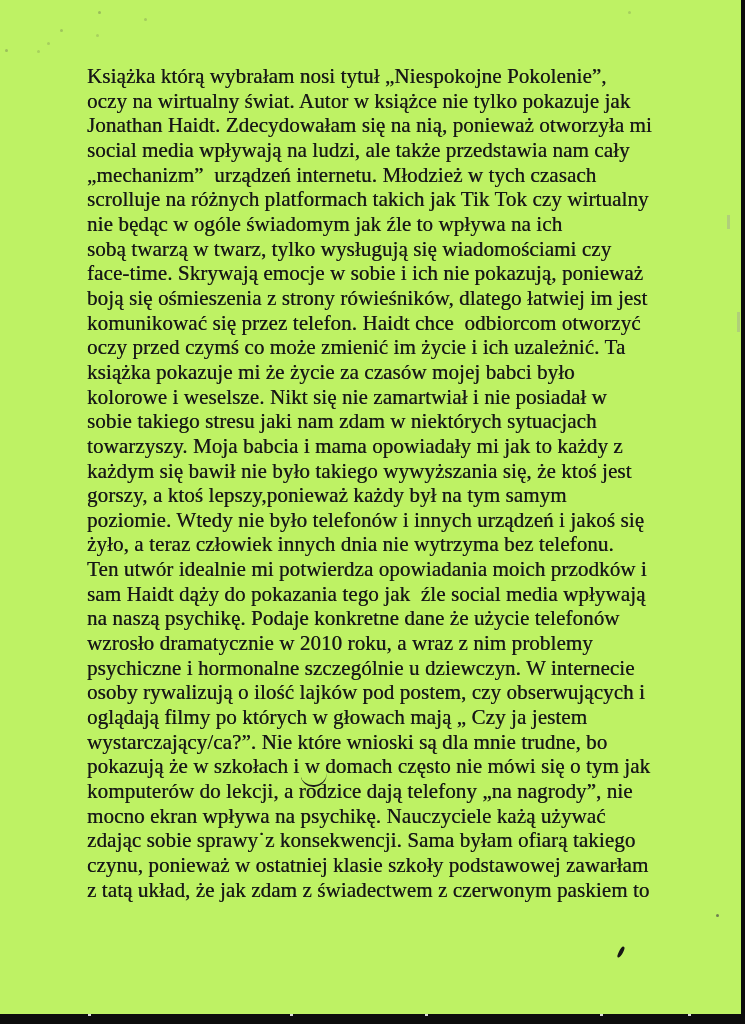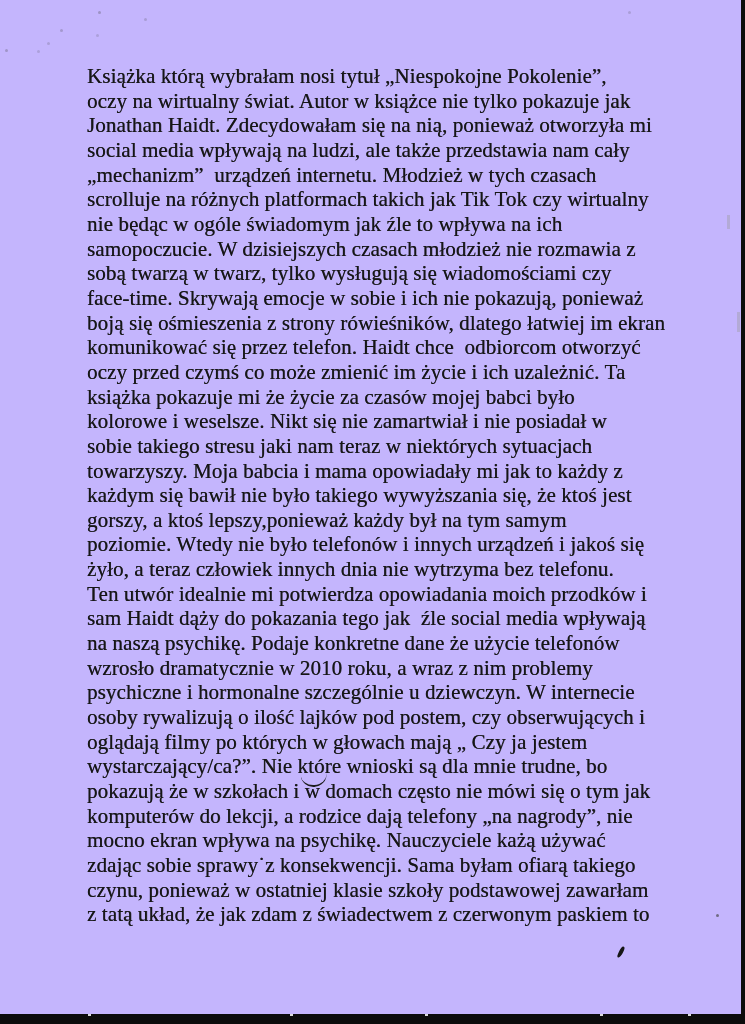--- a/index.html
+++ b/index.html
@@ -4,21 +4,21 @@
 <style>
   html, body {
     margin: 0;
     padding: 0;
     background: #ffffff;
   }
   .page {
     position: relative;
     width: 745px;
     height: 1024px;
-    background: #c4b5fd;
+    background: #bef264;
     overflow: hidden;
     font-family: "Liberation Serif", "DejaVu Serif", serif;
   }
   .text-block {
     position: absolute;
     left: 87px;
     top: 64px;
     width: 600px;
     color: #161616;
     font-size: 21px;
@@ -93,29 +93,28 @@
 <div class="page">
 
   <div class="text-block">
       <div class="line">Książka którą wybrałam nosi tytuł „Niespokojne Pokolenie”,</div>
       <div class="line">oczy na wirtualny świat. Autor w książce nie tylko pokazuje jak</div>
       <div class="line">Jonathan Haidt. Zdecydowałam się na nią, ponieważ otworzyła mi</div>
       <div class="line">social media wpływają na ludzi, ale także przedstawia nam cały</div>
       <div class="line">„mechanizm”  urządzeń internetu. Młodzież w tych czasach</div>
       <div class="line">scrolluje na różnych platformach takich jak Tik Tok czy wirtualny</div>
       <div class="line">nie będąc w ogóle świadomym jak źle to wpływa na ich</div>
-      <div class="line">samopoczucie. W dzisiejszych czasach młodzież nie rozmawia z</div>
       <div class="line">sobą twarzą w twarz, tylko wysługują się wiadomościami czy</div>
       <div class="line">face-time. Skrywają emocje w sobie i ich nie pokazują, ponieważ</div>
-      <div class="line">boją się ośmieszenia z strony rówieśników, dlatego łatwiej im ekran</div>
+      <div class="line">boją się ośmieszenia z strony rówieśników, dlatego łatwiej im jest</div>
       <div class="line">komunikować się przez telefon. Haidt chce  odbiorcom otworzyć</div>
       <div class="line">oczy przed czymś co może zmienić im życie i ich uzależnić. Ta</div>
       <div class="line">książka pokazuje mi że życie za czasów mojej babci było</div>
       <div class="line">kolorowe i weselsze. Nikt się nie zamartwiał i nie posiadał w</div>
-      <div class="line">sobie takiego stresu jaki nam teraz w niektórych sytuacjach</div>
+      <div class="line">sobie takiego stresu jaki nam zdam w niektórych sytuacjach</div>
       <div class="line">towarzyszy. Moja babcia i mama opowiadały mi jak to każdy z</div>
       <div class="line">każdym się bawił nie było takiego wywyższania się, że ktoś jest</div>
       <div class="line">gorszy, a ktoś lepszy,ponieważ każdy był na tym samym</div>
       <div class="line">poziomie. Wtedy nie było telefonów i innych urządzeń i jakoś się</div>
       <div class="line">żyło, a teraz człowiek innych dnia nie wytrzyma bez telefonu.</div>
       <div class="line">Ten utwór idealnie mi potwierdza opowiadania moich przodków i</div>
       <div class="line">sam Haidt dąży do pokazania tego jak  źle social media wpływają</div>
       <div class="line">na naszą psychikę. Podaje konkretne dane że użycie telefonów</div>
       <div class="line">wzrosło dramatycznie w 2010 roku, a wraz z nim problemy</div>
       <div class="line">psychiczne i hormonalne szczególnie u dziewczyn. W internecie</div>

